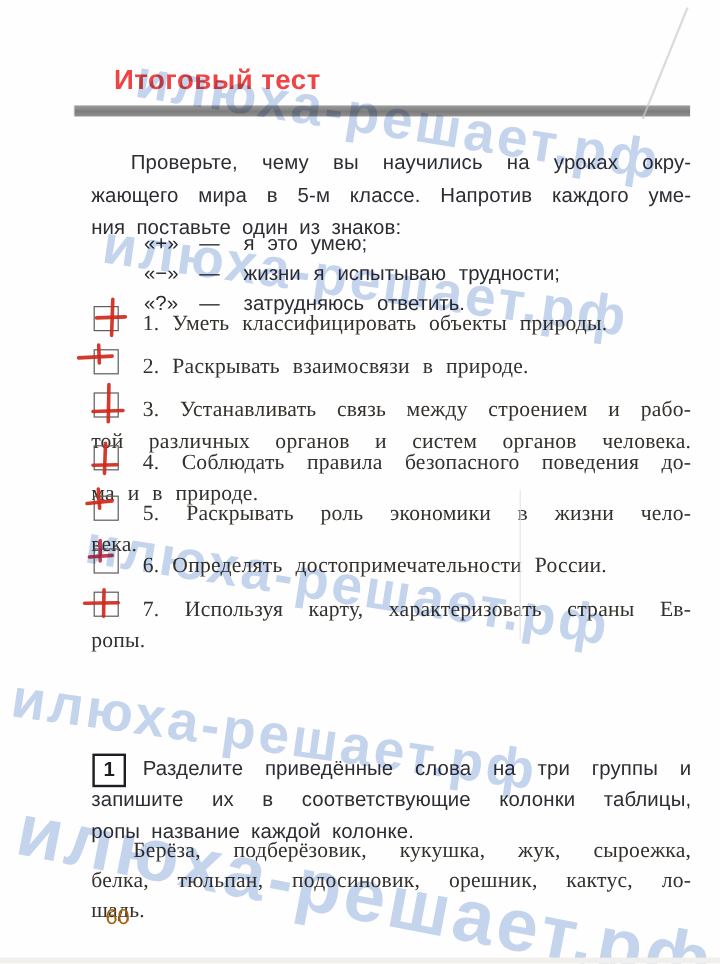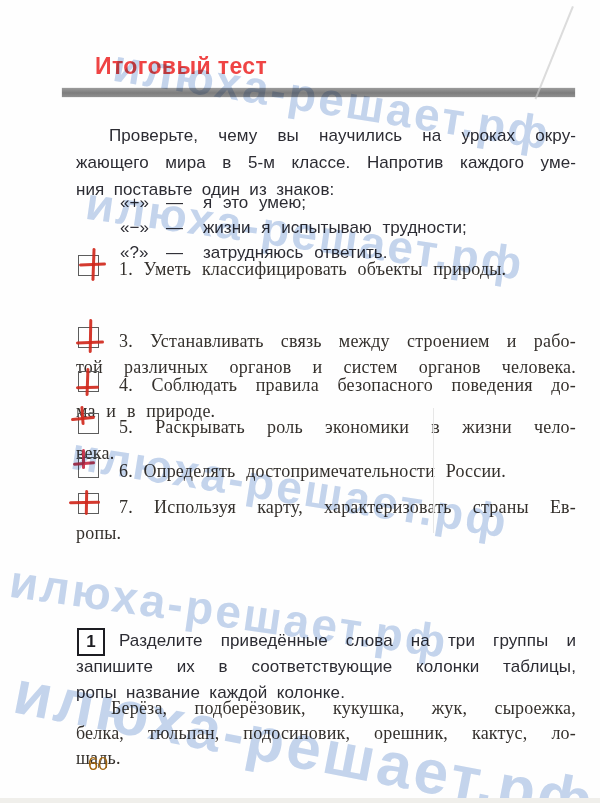--- a/index.html
+++ b/index.html
@@ -142,20 +142,27 @@
     </div>
 
     <div class="skill s1">
       <span class="cb m1" title="+">
           <i class="h"></i>
           <i class="v"></i>
         </span>
       <div class="ln serif l1">1. Уметь классифицировать объекты природы.</div>
     </div>
 
+    <div class="skill s2">
+      <span class="cb m2" title="+">
+          <i class="h"></i>
+          <i class="v"></i>
+        </span>
+      <div class="ln serif l1">2. Раскрывать взаимосвязи в природе.</div>
+    </div>
 
     <div class="skill s3">
       <span class="cb m3" title="+">
           <i class="h"></i>
           <i class="v"></i>
         </span>
       <div class="ln serif j l1">3. Устанавливать связь между строением и рабо-</div>
       <div class="ln serif j">той различных органов и систем органов человека.</div>
     </div>
 

